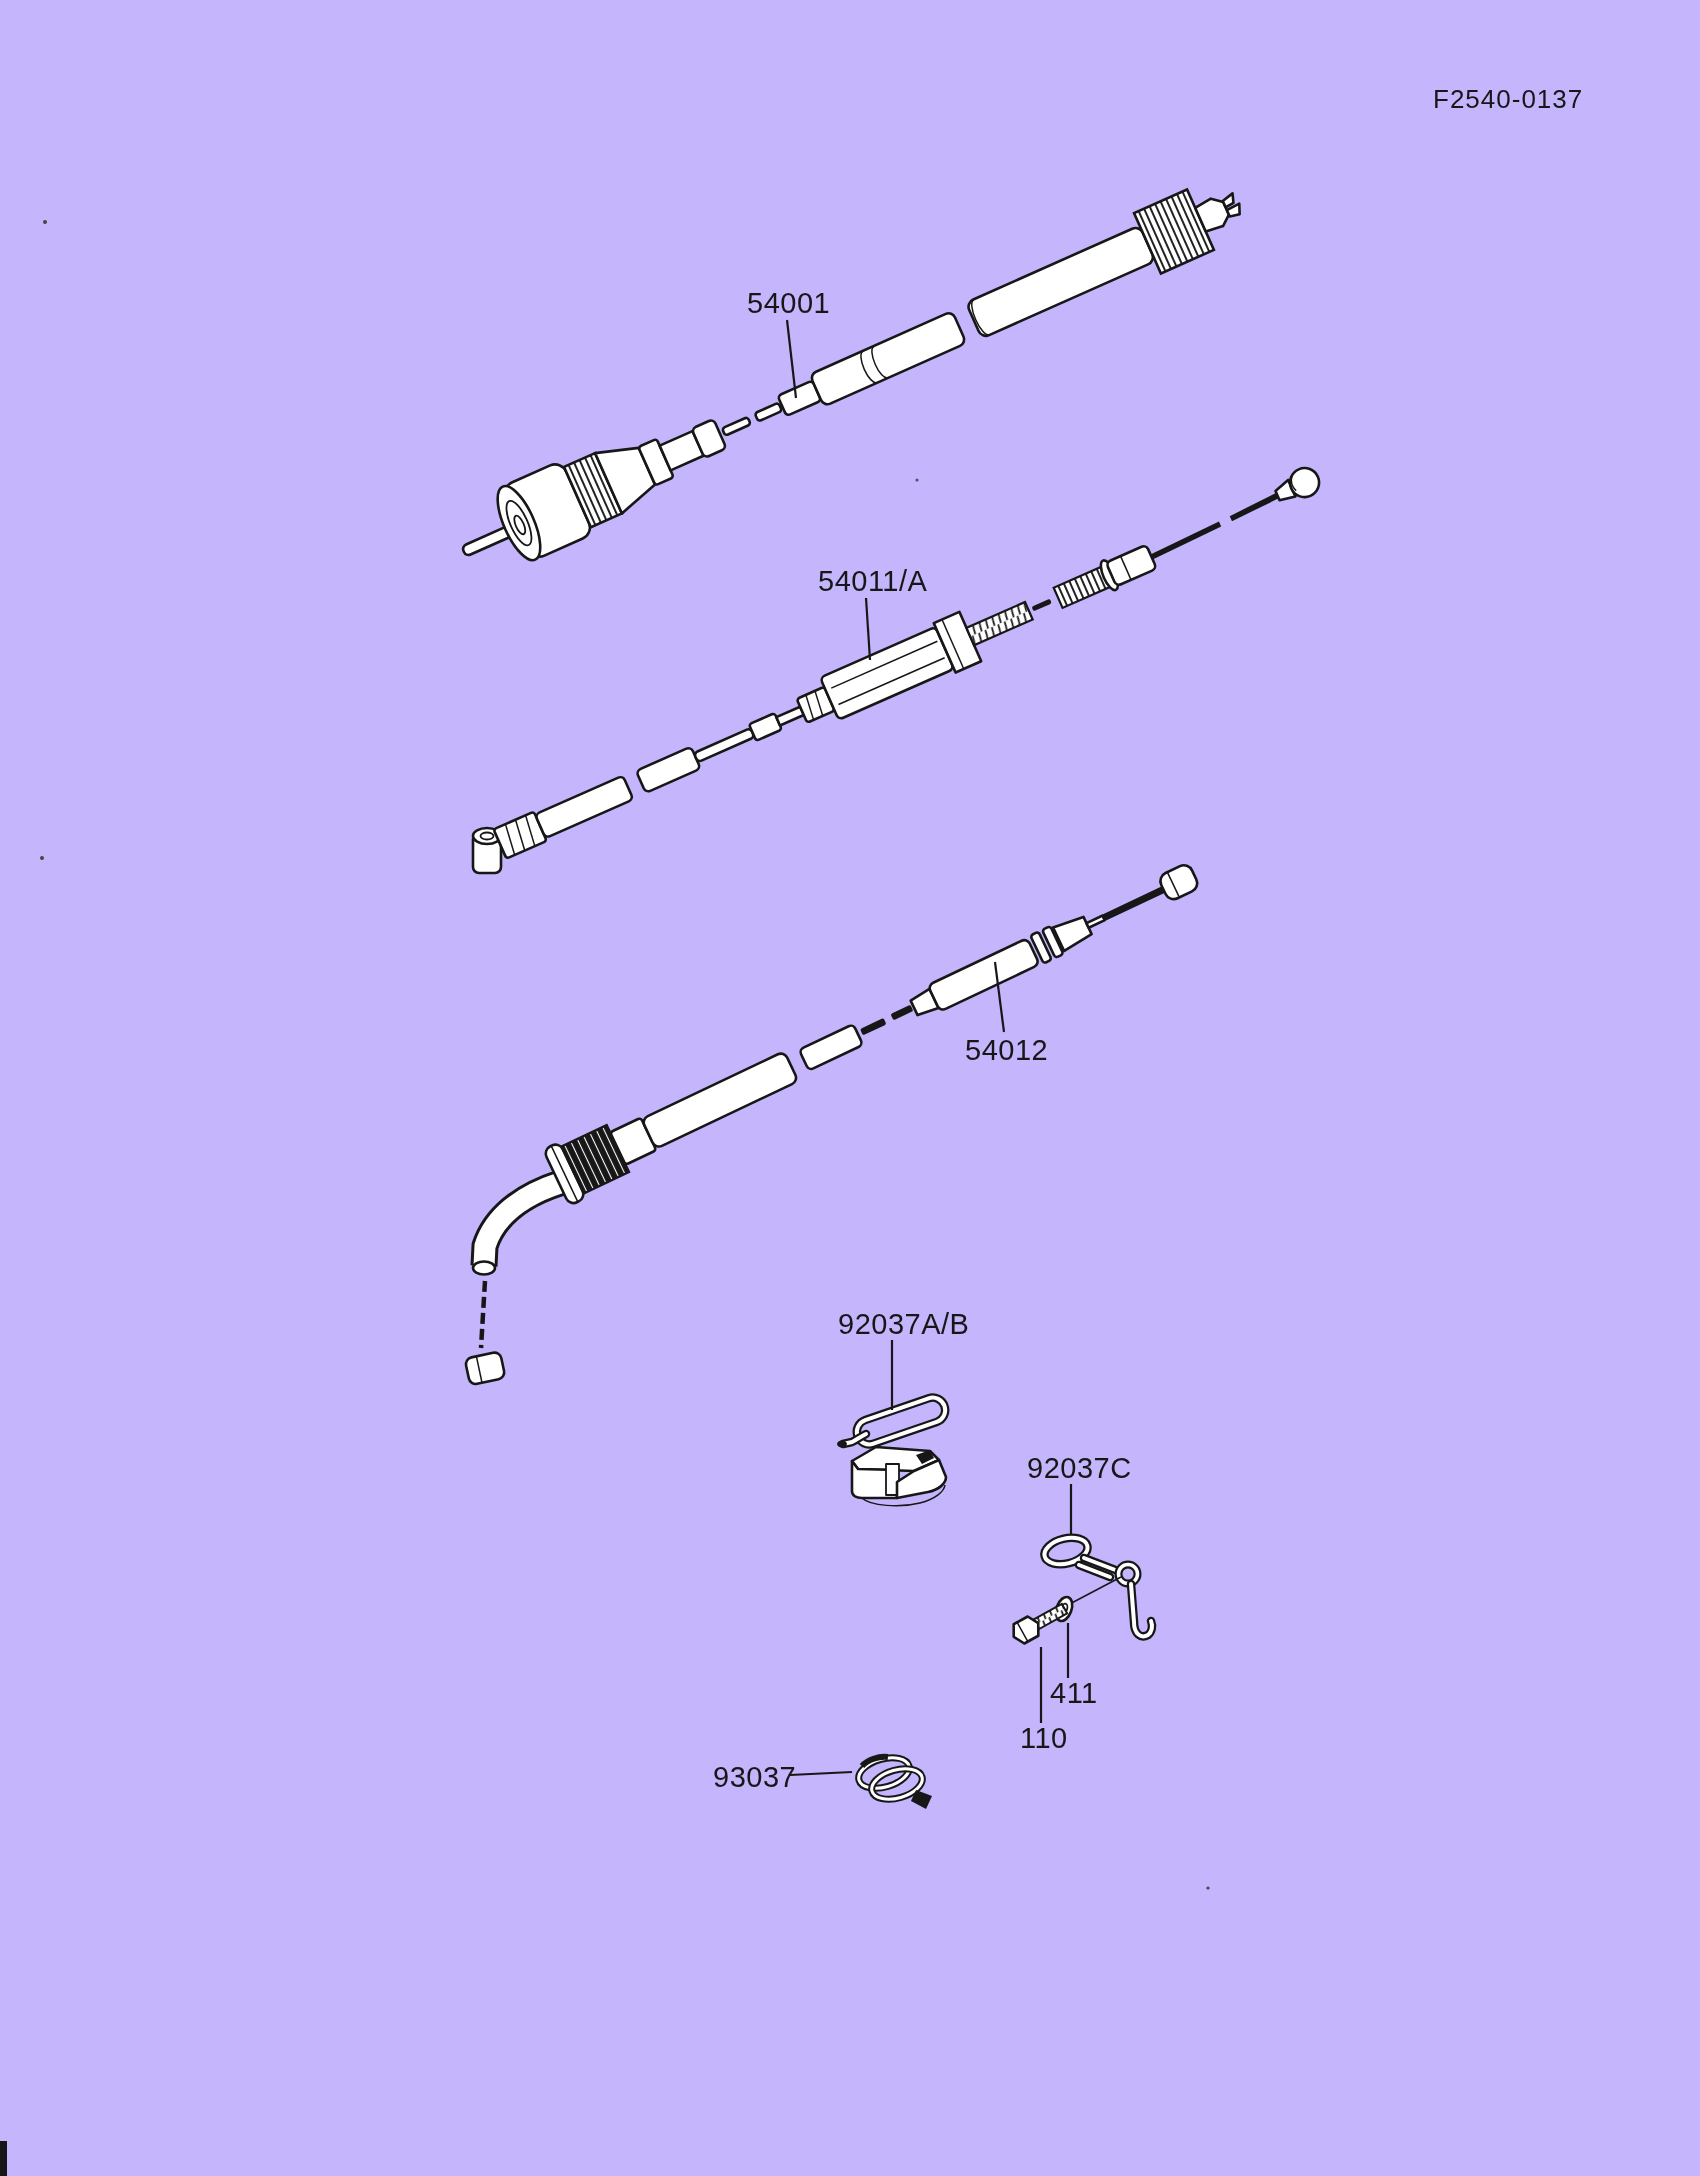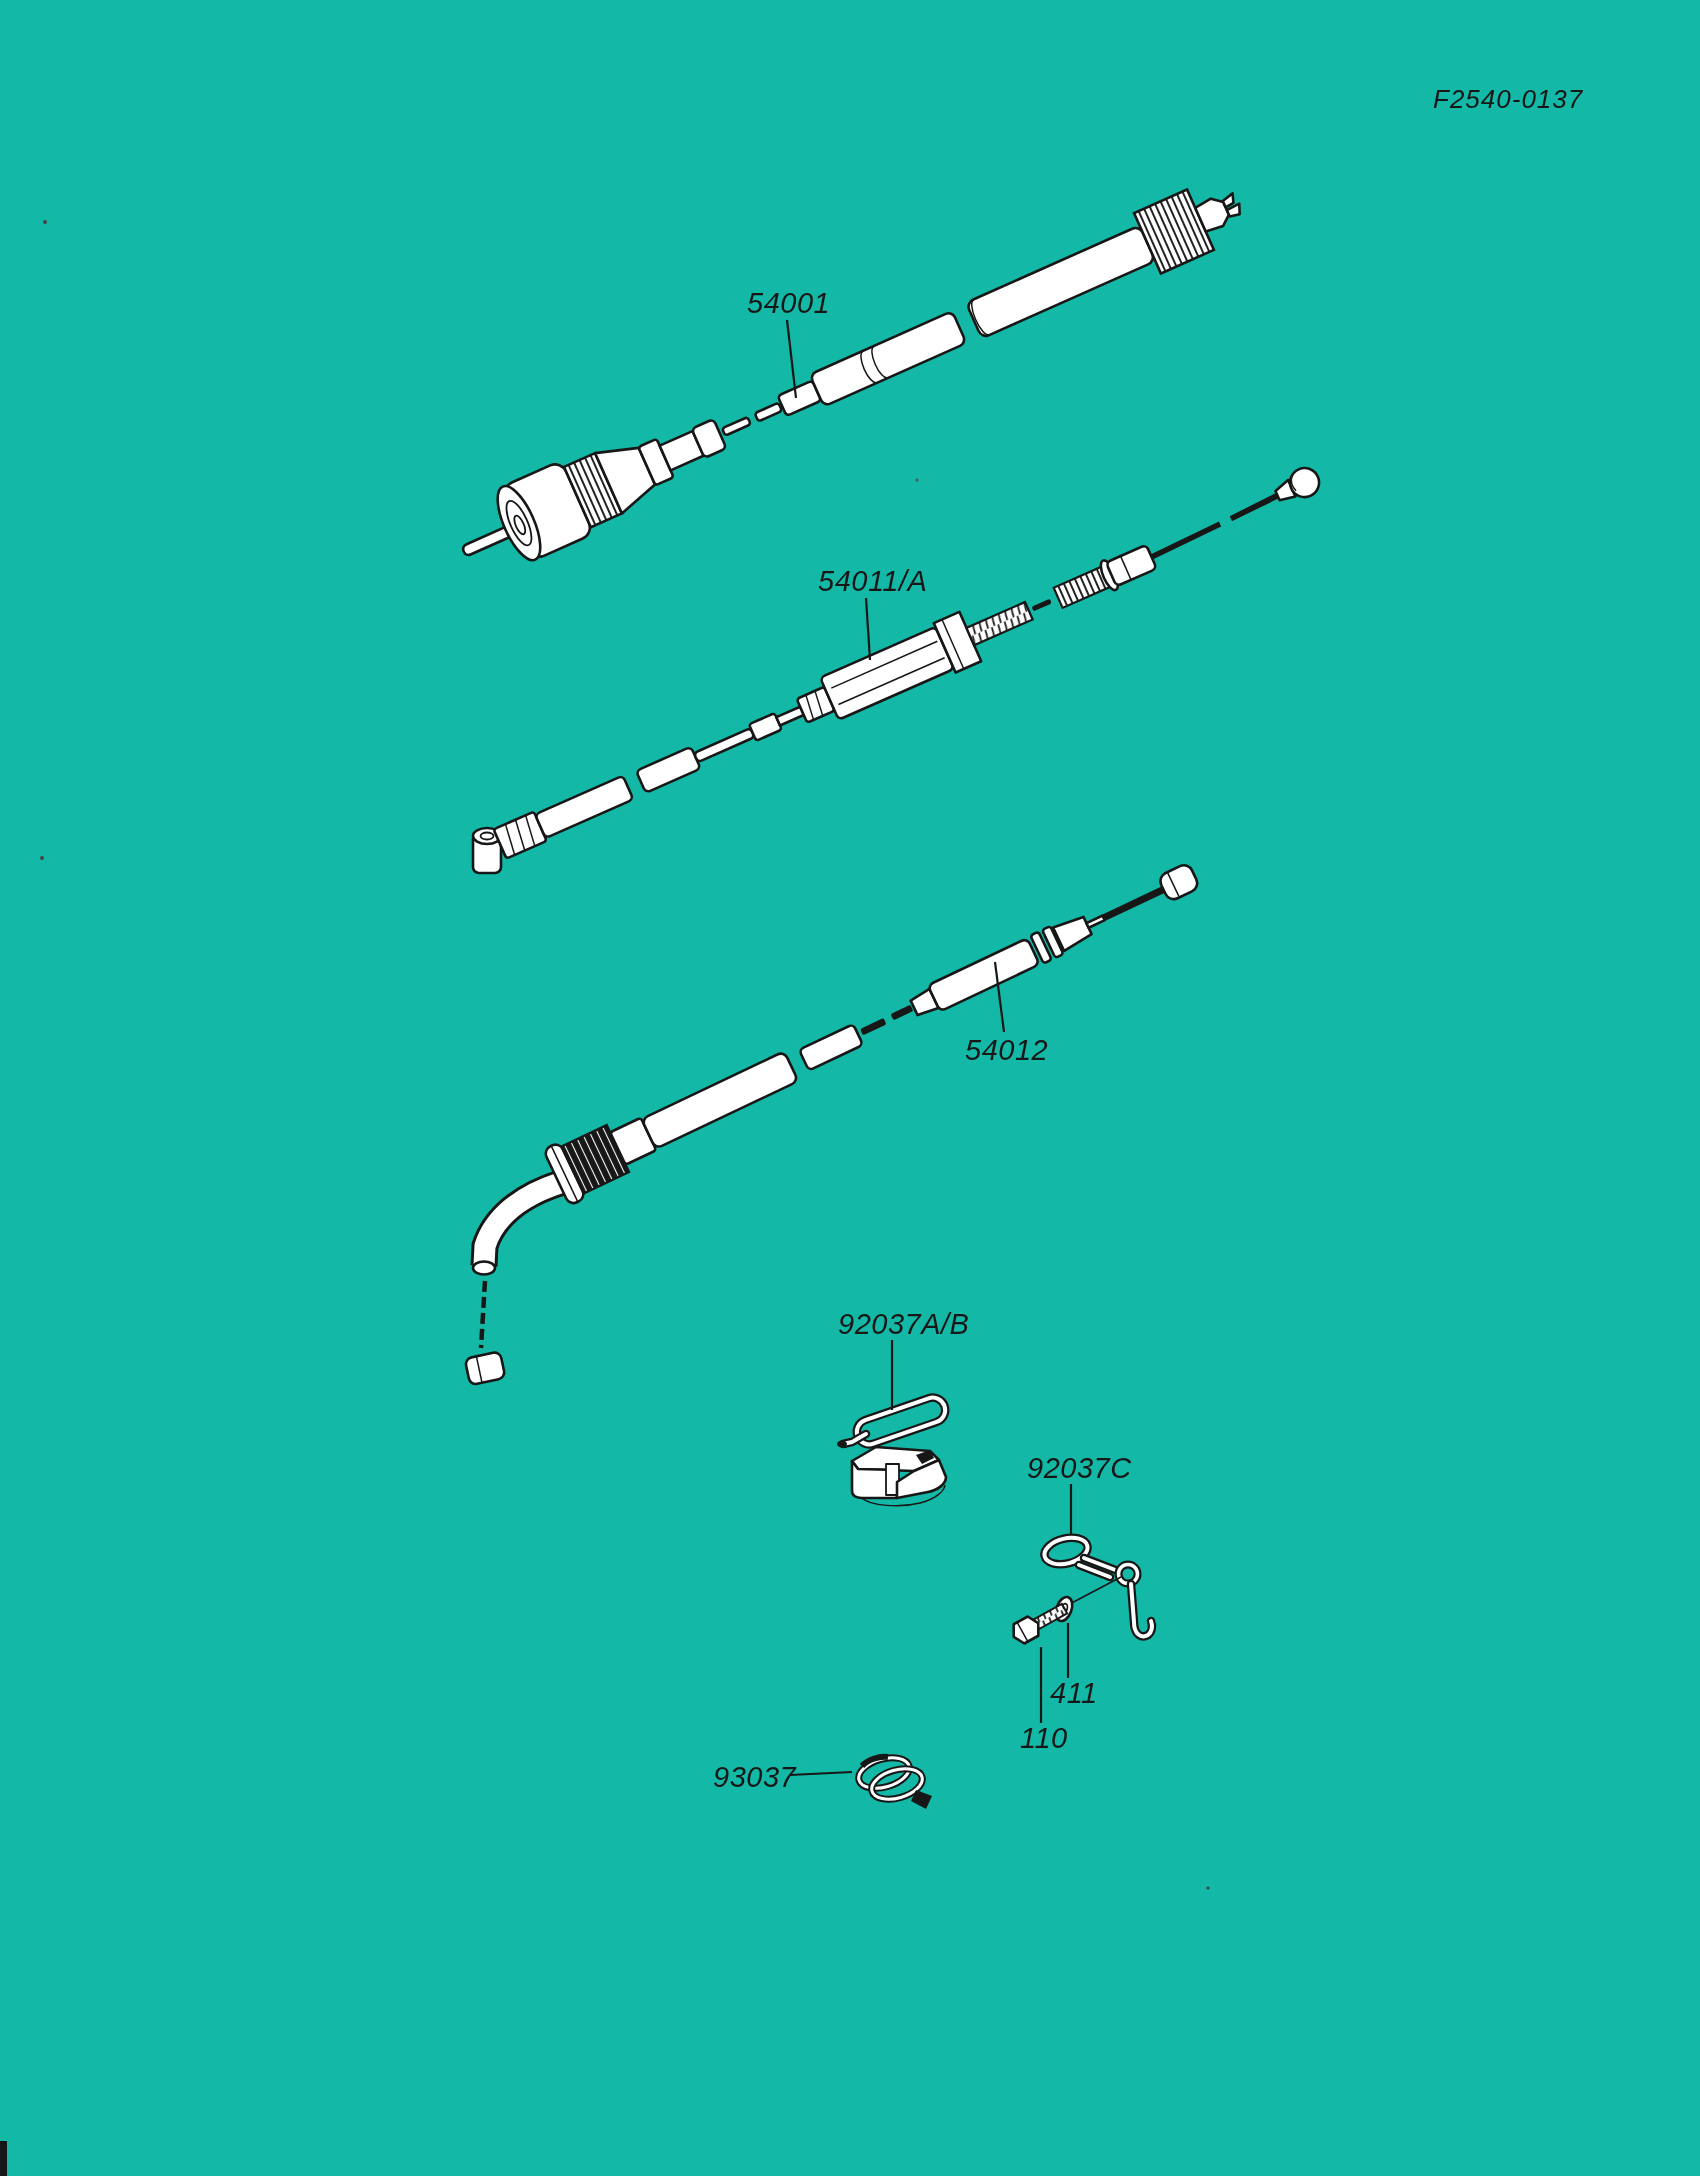--- a/index.html
+++ b/index.html
@@ -1,16 +1,16 @@
 <!DOCTYPE html>
 <html><head>
 <meta charset="utf-8">
 <style>
   html,body{margin:0;padding:0;background:#e8e8e8;}
-  .page{width:1700px;height:2176px;background:#14b8a6;position:relative;margin:0 auto;overflow:hidden;font-style:italic;}
+  .page{width:1700px;height:2176px;background:#c4b5fd;position:relative;margin:0 auto;overflow:hidden;}
   svg{display:block;}
   .fw{fill:#ffffff;stroke:#171717;stroke-width:2.6;stroke-linejoin:round;}
   .fwt{fill:#ffffff;stroke:#171717;stroke-width:1.8;stroke-linejoin:round;}
   .ln{fill:none;stroke:#171717;stroke-width:2.2;}
   .lnt{fill:none;stroke:#171717;stroke-width:1.5;}
   .blk{fill:#171717;stroke:none;}
   .wo{fill:none;stroke:#171717;stroke-width:8.5;stroke-linecap:round;stroke-linejoin:round;}
   .wi{fill:none;stroke:#ffffff;stroke-width:4;stroke-linecap:round;stroke-linejoin:round;}
   .lbl{font-family:"Liberation Sans", sans-serif;font-size:29px;fill:#171717;letter-spacing:0.5px;}
   .code{font-family:"Liberation Sans", sans-serif;font-size:26px;fill:#171717;letter-spacing:1px;}

